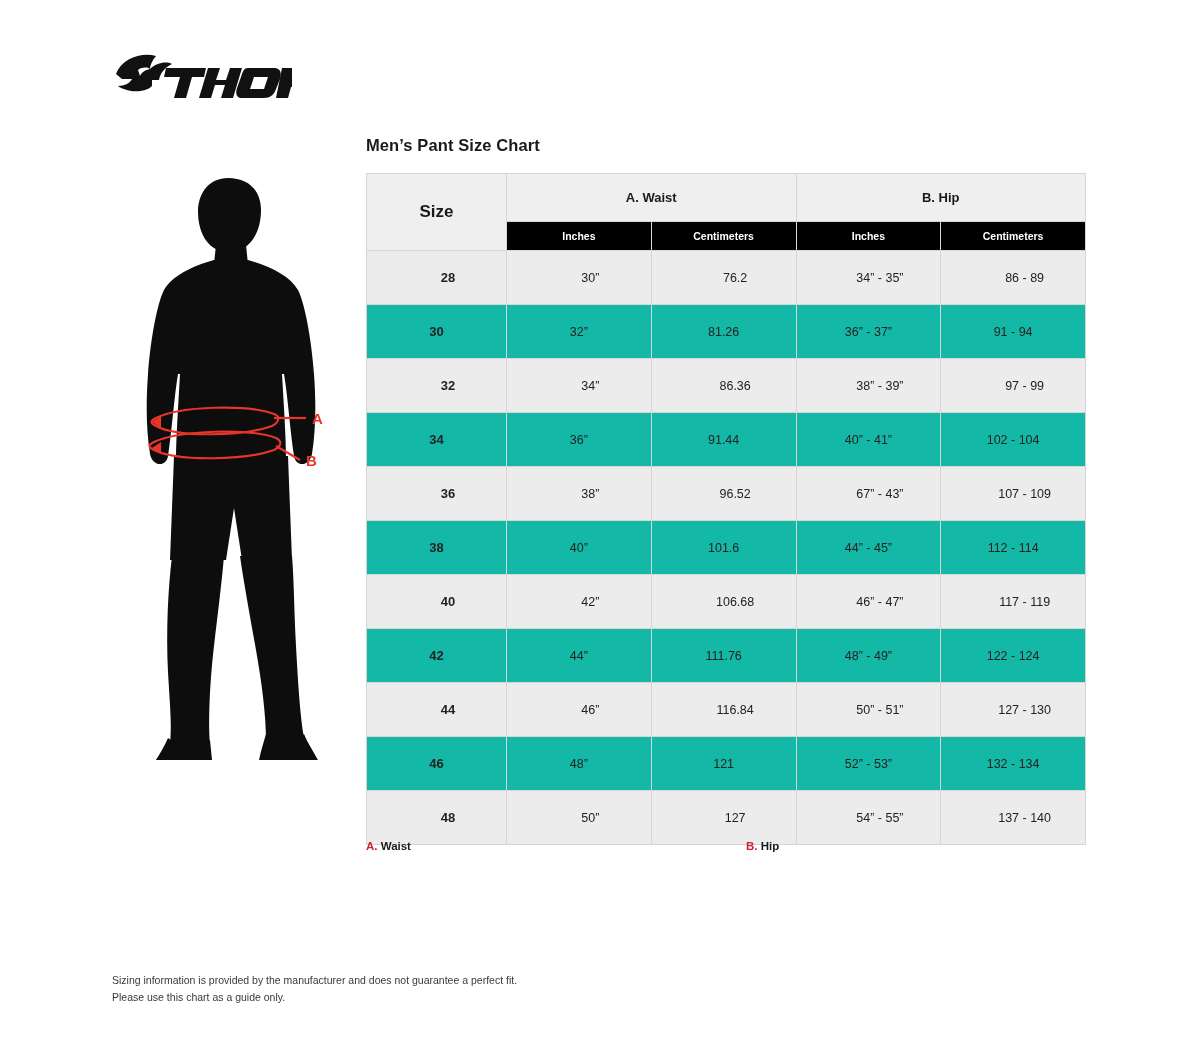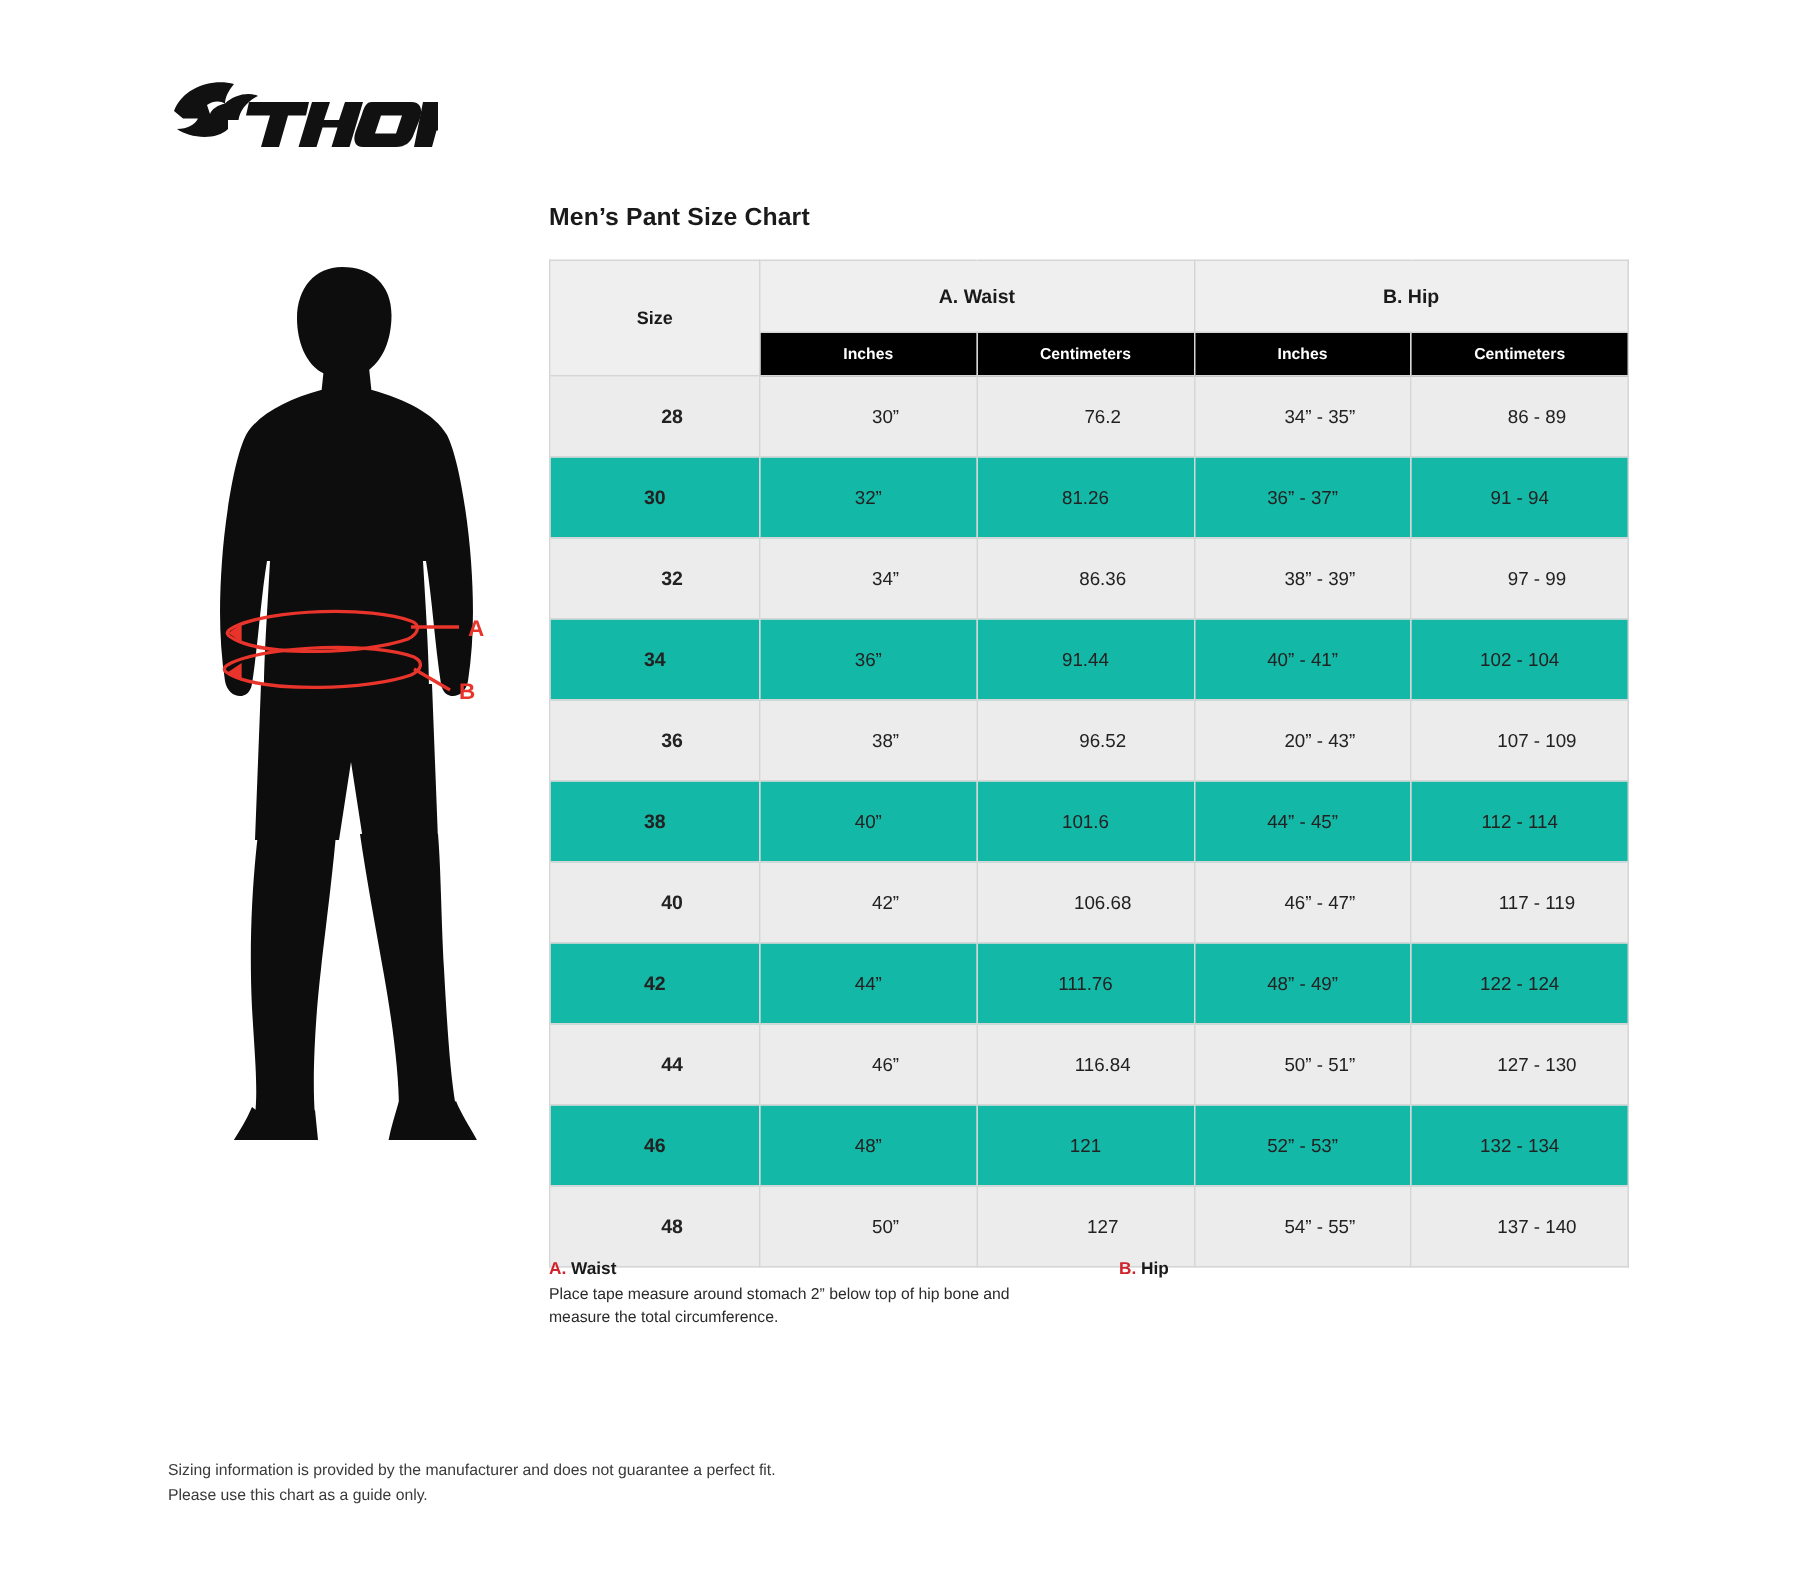--- a/index.html
+++ b/index.html
@@ -55,21 +55,21 @@
     width: 720px;
     table-layout: fixed;
   }
   table.size-table td, table.size-table th {
     border: 1px solid #d6d6d6;
     text-align: center;
     vertical-align: middle;
   }
   .th-size {
     width: 137px;
-    font-size: 12px;
+    font-size: 17px;
     font-weight: bold;
     background: #efefef;
     color: #1a1a1a;
     height: 74px;
   }
   .th-group {
     font-size: 13px;
     font-weight: bold;
     background: #efefef;
     color: #1a1a1a;
@@ -244,21 +244,21 @@
         <td class="size-cell">34</td>
         <td>36”</td>
         <td>91.44</td>
         <td>40” - 41”</td>
         <td>102 - 104</td>
       </tr>
       <tr class="shade">
         <td class="size-cell">36</td>
         <td>38”</td>
         <td>96.52</td>
-        <td>20” - 43”</td>
+        <td>67” - 43”</td>
         <td>107 - 109</td>
       </tr>
       <tr class="plain">
         <td class="size-cell">38</td>
         <td>40”</td>
         <td>101.6</td>
         <td>44” - 45”</td>
         <td>112 - 114</td>
       </tr>
       <tr class="shade">
@@ -300,21 +300,20 @@
   </table>
 </div>
 
 <div class="howto">
   <div class="howto-cols">
     <div class="howto-col">
       <div class="howto-head">
         <span class="letter">A.</span>
         <span>Waist</span>
       </div>
-      <div class="howto-body">Place tape measure around stomach 2” below top of hip bone and measure the total circumference.</div>
     </div>
     <div class="howto-col second">
       <div class="howto-head">
         <span class="letter">B.</span>
         <span>Hip</span>
       </div>
     </div>
   </div>
 </div>
 

